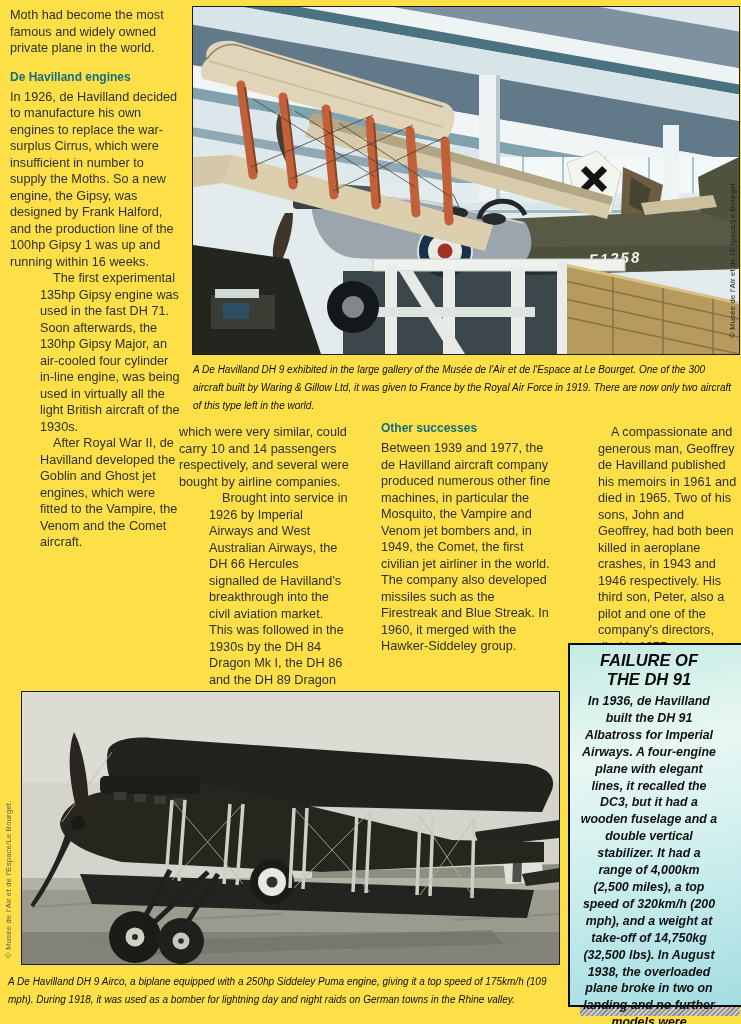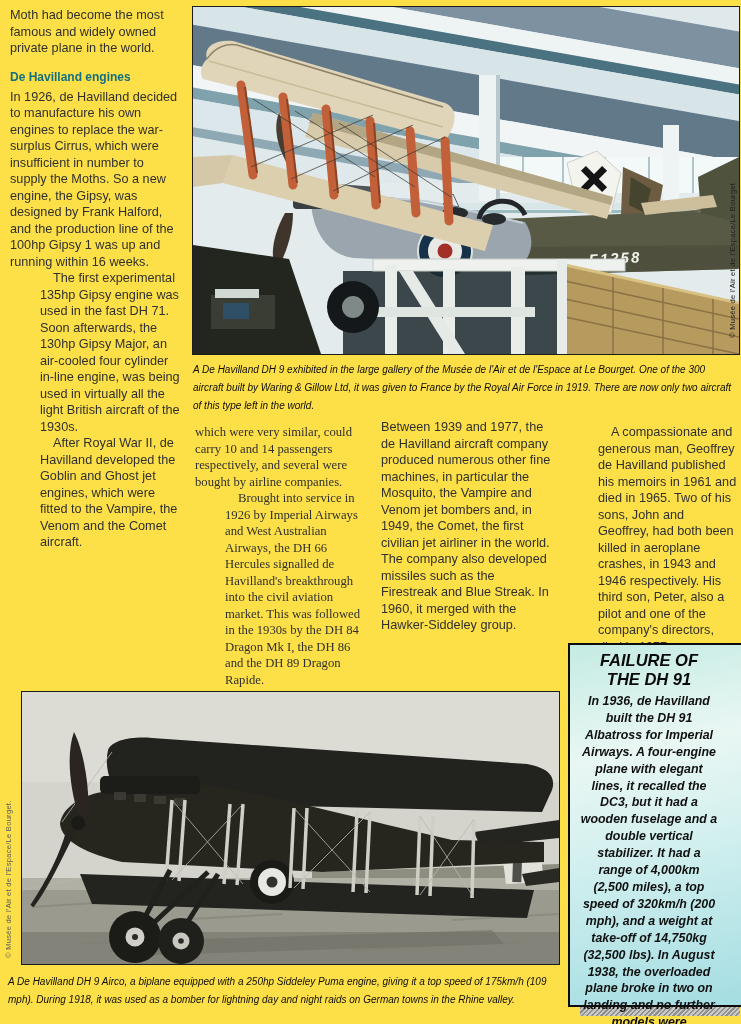--- a/index.html
+++ b/index.html
@@ -5,21 +5,21 @@
   html,body{margin:0;padding:0;background:#e9e8e4;}
   #page{position:relative;width:741px;height:1024px;background:#fde047;overflow:hidden;
         font-family:"Liberation Sans","DejaVu Sans",sans-serif;}
   
   .col{position:absolute;font-size:12.7px;line-height:16.5px;color:#30302f;}
   .col p{margin:0;}
   .col p.ind{text-indent:13px;margin-left:30px;}
   .col h3{margin:13px 0 3px 0;font-size:12px;line-height:18px;font-weight:bold;color:#156e80;}
   .col h3.first{margin-top:11px;}
   #col1{left:10px;top:7px;width:170px;}
-  #col2{left:195px;top:424px;width:171px;font-family:Liberation Serif, serif;}
+  #col2{left:179px;top:424px;width:171px;}
   #col3{left:381px;top:419px;width:173px;}
   #col3 h3{margin:0 0 3px 0;}
   #col4{left:568px;top:424px;width:170px;}
   
   .photo{position:absolute;border:1px solid #1c1c1c;background:#cfd8da;}
   #photoTop{left:192px;top:6px;width:546px;height:347px;}
   #photoBottom{left:21px;top:691px;width:537px;height:272px;}
   .photo svg{display:block;width:100%;height:100%;}
   
   .caption{position:absolute;font-weight:normal;font-style:italic;font-size:10px;
@@ -196,20 +196,21 @@
   <div id="creditTop" class="credit">© Musée de l'Air et de l'Espace/Le Bourget</div>
 
   <div id="captionTop" class="caption">A De Havilland DH 9 exhibited in the large gallery of the Musée de l'Air et de l'Espace at Le Bourget. One of the 300 aircraft built by Waring &amp; Gillow Ltd, it was given to France by the Royal Air Force in 1919. There are now only two aircraft of this type left in the world.</div>
 
   <div id="col2" class="col">
     <p>which were very similar, could carry 10 and 14 passengers respectively, and several were bought by airline companies.</p>
     <p class="ind">Brought into service in 1926 by Imperial Airways and West Australian Airways, the DH 66 Hercules signalled de Havilland's breakthrough into the civil aviation market. This was followed in the 1930s by the DH 84 Dragon Mk I, the DH 86 and the DH 89 Dragon Rapide.</p>
   </div>
 
   <div id="col3" class="col">
+    <h3>Other successes</h3>
     <p>Between 1939 and 1977, the de Havilland aircraft company produced numerous other fine machines, in particular the Mosquito, the Vampire and Venom jet bombers and, in 1949, the Comet, the first civilian jet airliner in the world. The company also developed missiles such as the Firestreak and Blue Streak. In 1960, it merged with the Hawker-Siddeley group.</p>
   </div>
 
   <div id="col4" class="col">
     <p class="ind">A compassionate and generous man, Geoffrey de Havilland published his memoirs in 1961 and died in 1965. Two of his sons, John and Geoffrey, had both been killed in aeroplane crashes, in 1943 and 1946 respectively. His third son, Peter, also a pilot and one of the company's directors, died in 1977.</p>
   </div>
 
   <div id="boxShadow"></div>
   <div id="failureBox">
     <h2>FAILURE OF</h2>

